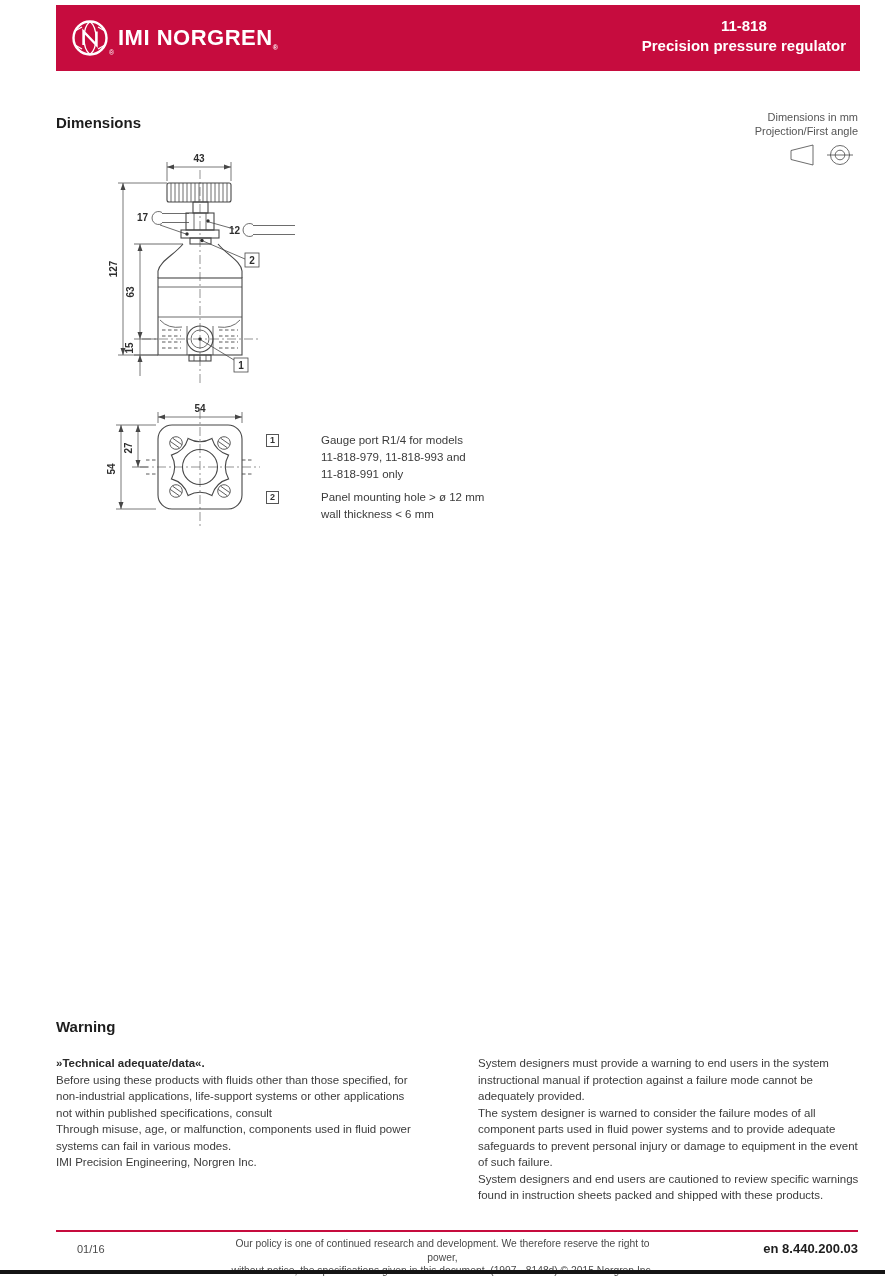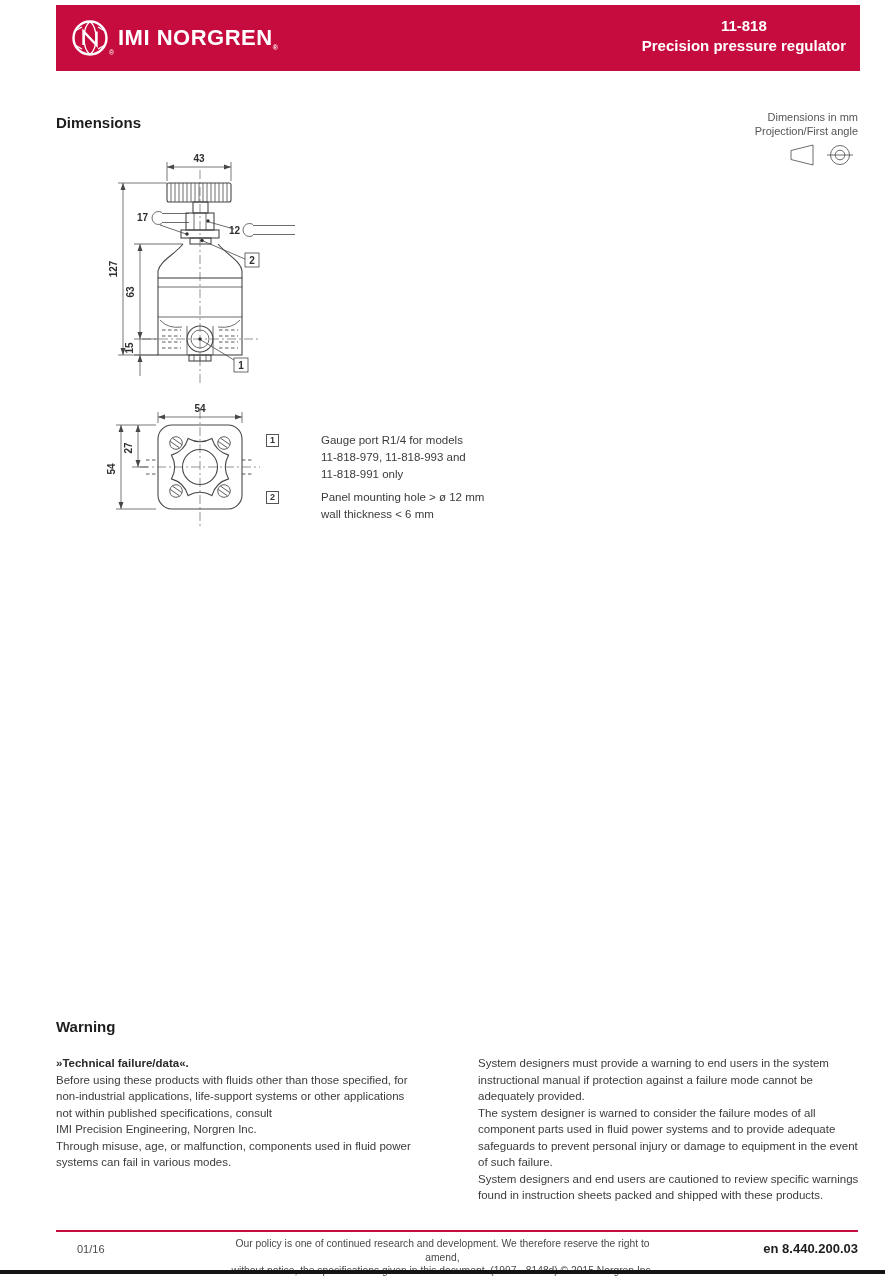--- a/index.html
+++ b/index.html
@@ -229,34 +229,34 @@
       <div class="note-lines">
         <div>Panel mounting hole &gt; ø 12 mm</div>
         <div>wall thickness &lt; 6 mm</div>
       </div>
     </div>
   </div>
 
   <div class="warning-heading">Warning</div>
 
   <div class="warning-left">
-    <div class="warn-bold">»Technical failure/data«.</div>
+    <div class="warn-bold">»Technical adequate/data«.</div>
     <div>Before using these products with fluids other than those specified, for non-industrial applications, life-support systems or other applications not within published specifications, consult</div>
+    <div>Through misuse, age, or malfunction, components used in fluid power systems can fail in various modes.</div>
     <div>IMI Precision Engineering, Norgren Inc.</div>
-    <div>Through misuse, age, or malfunction, components used in fluid power systems can fail in various modes.</div>
   </div>
 
   <div class="warning-right">
     <div>System designers must provide a warning to end users in the system instructional manual if protection against a failure mode cannot be adequately provided.</div>
     <div>The system designer is warned to consider the failure modes of all component parts used in fluid power systems and to provide adequate safeguards to prevent personal injury or damage to equipment in the event of such failure.</div>
     <div>System designers and end users are cautioned to review specific warnings found in instruction sheets packed and shipped with these products.</div>
   </div>
 
   <div class="footer-rule"></div>
   <div class="footer-issue">01/16</div>
   <div class="footer-policy">
-    <div>Our policy is one of continued research and development. We therefore reserve the right to amend,</div>
+    <div>Our policy is one of continued research and development. We therefore reserve the right to power,</div>
     <div>without notice, the specifications given in this document. (1997 - 8148d) © 2015 Norgren Inc.</div>
   </div>
   <div class="footer-code">en 8.440.200.03</div>
   <div class="page-bottom-line"></div>
 
 </div>
 
 </body></html>

